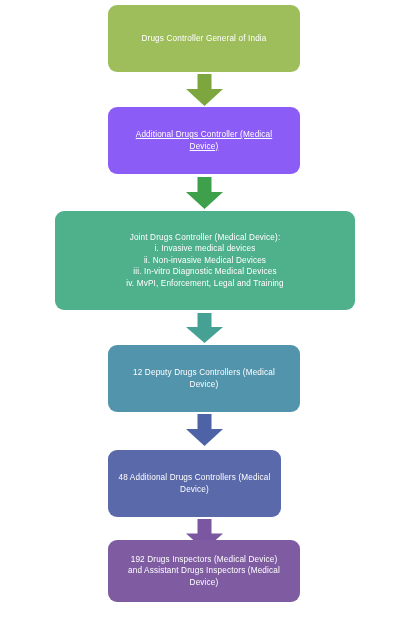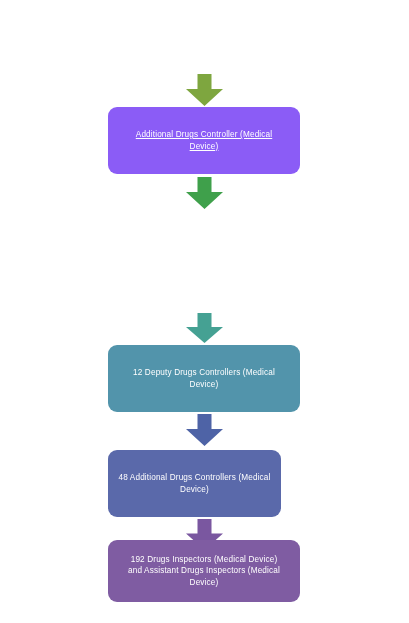--- a/index.html
+++ b/index.html
@@ -71,22 +71,28 @@
     <div class="arrow" style="left: 186px; top: 414px; width: 37px; height: 32px;">
       <svg viewBox="0 0 37 32" preserveAspectRatio="none">
         <path d="M11.5 0 L25.5 0 L25.5 15 L37 15 L18.5 32 L0 15 L11.5 15 Z" fill="#4E63A6"></path>
       </svg>
     </div>
     <div class="arrow" style="left: 186px; top: 519px; width: 37px; height: 31px;">
       <svg viewBox="0 0 37 32" preserveAspectRatio="none">
         <path d="M11.5 0 L25.5 0 L25.5 15 L37 15 L18.5 32 L0 15 L11.5 15 Z" fill="#7A57A0"></path>
       </svg>
     </div>
+    <div class="node" style="left: 108px; top: 5px; width: 192px; height: 67px; background: rgb(158, 190, 91);"><span class="node-label">Drugs Controller General of India</span></div>
     <div class="node" style="left: 108px; top: 107px; width: 192px; height: 67px; background: #8b5cf6; text-decoration: underline;"><span class="node-label">Additional Drugs Controller (Medical
 Device)</span></div>
+    <div class="node" style="left: 55px; top: 211px; width: 300px; height: 99px; background: rgb(79, 176, 140);"><span class="node-label">Joint Drugs Controller (Medical Device):
+i. Invasive medical devices
+ii. Non-invasive Medical Devices
+iii. In-vitro Diagnostic Medical Devices
+iv. MvPI, Enforcement, Legal and Training</span></div>
     <div class="node" style="left: 108px; top: 345px; width: 192px; height: 67px; background: rgb(82, 148, 171); padding-left: 8px;"><span class="node-label">12 Deputy Drugs Controllers (Medical
 Device)</span></div>
     <div class="node" style="left: 108px; top: 450px; width: 173px; height: 67px; background: rgb(90, 105, 170);"><span class="node-label">48 Additional Drugs Controllers (Medical
 Device)</span></div>
     <div class="node" style="left: 108px; top: 540px; width: 192px; height: 62px; background: rgb(127, 92, 162);"><span class="node-label">192 Drugs Inspectors (Medical Device)
 and Assistant Drugs Inspectors (Medical
 Device)</span></div>
   </div>
 
 </body></html>

